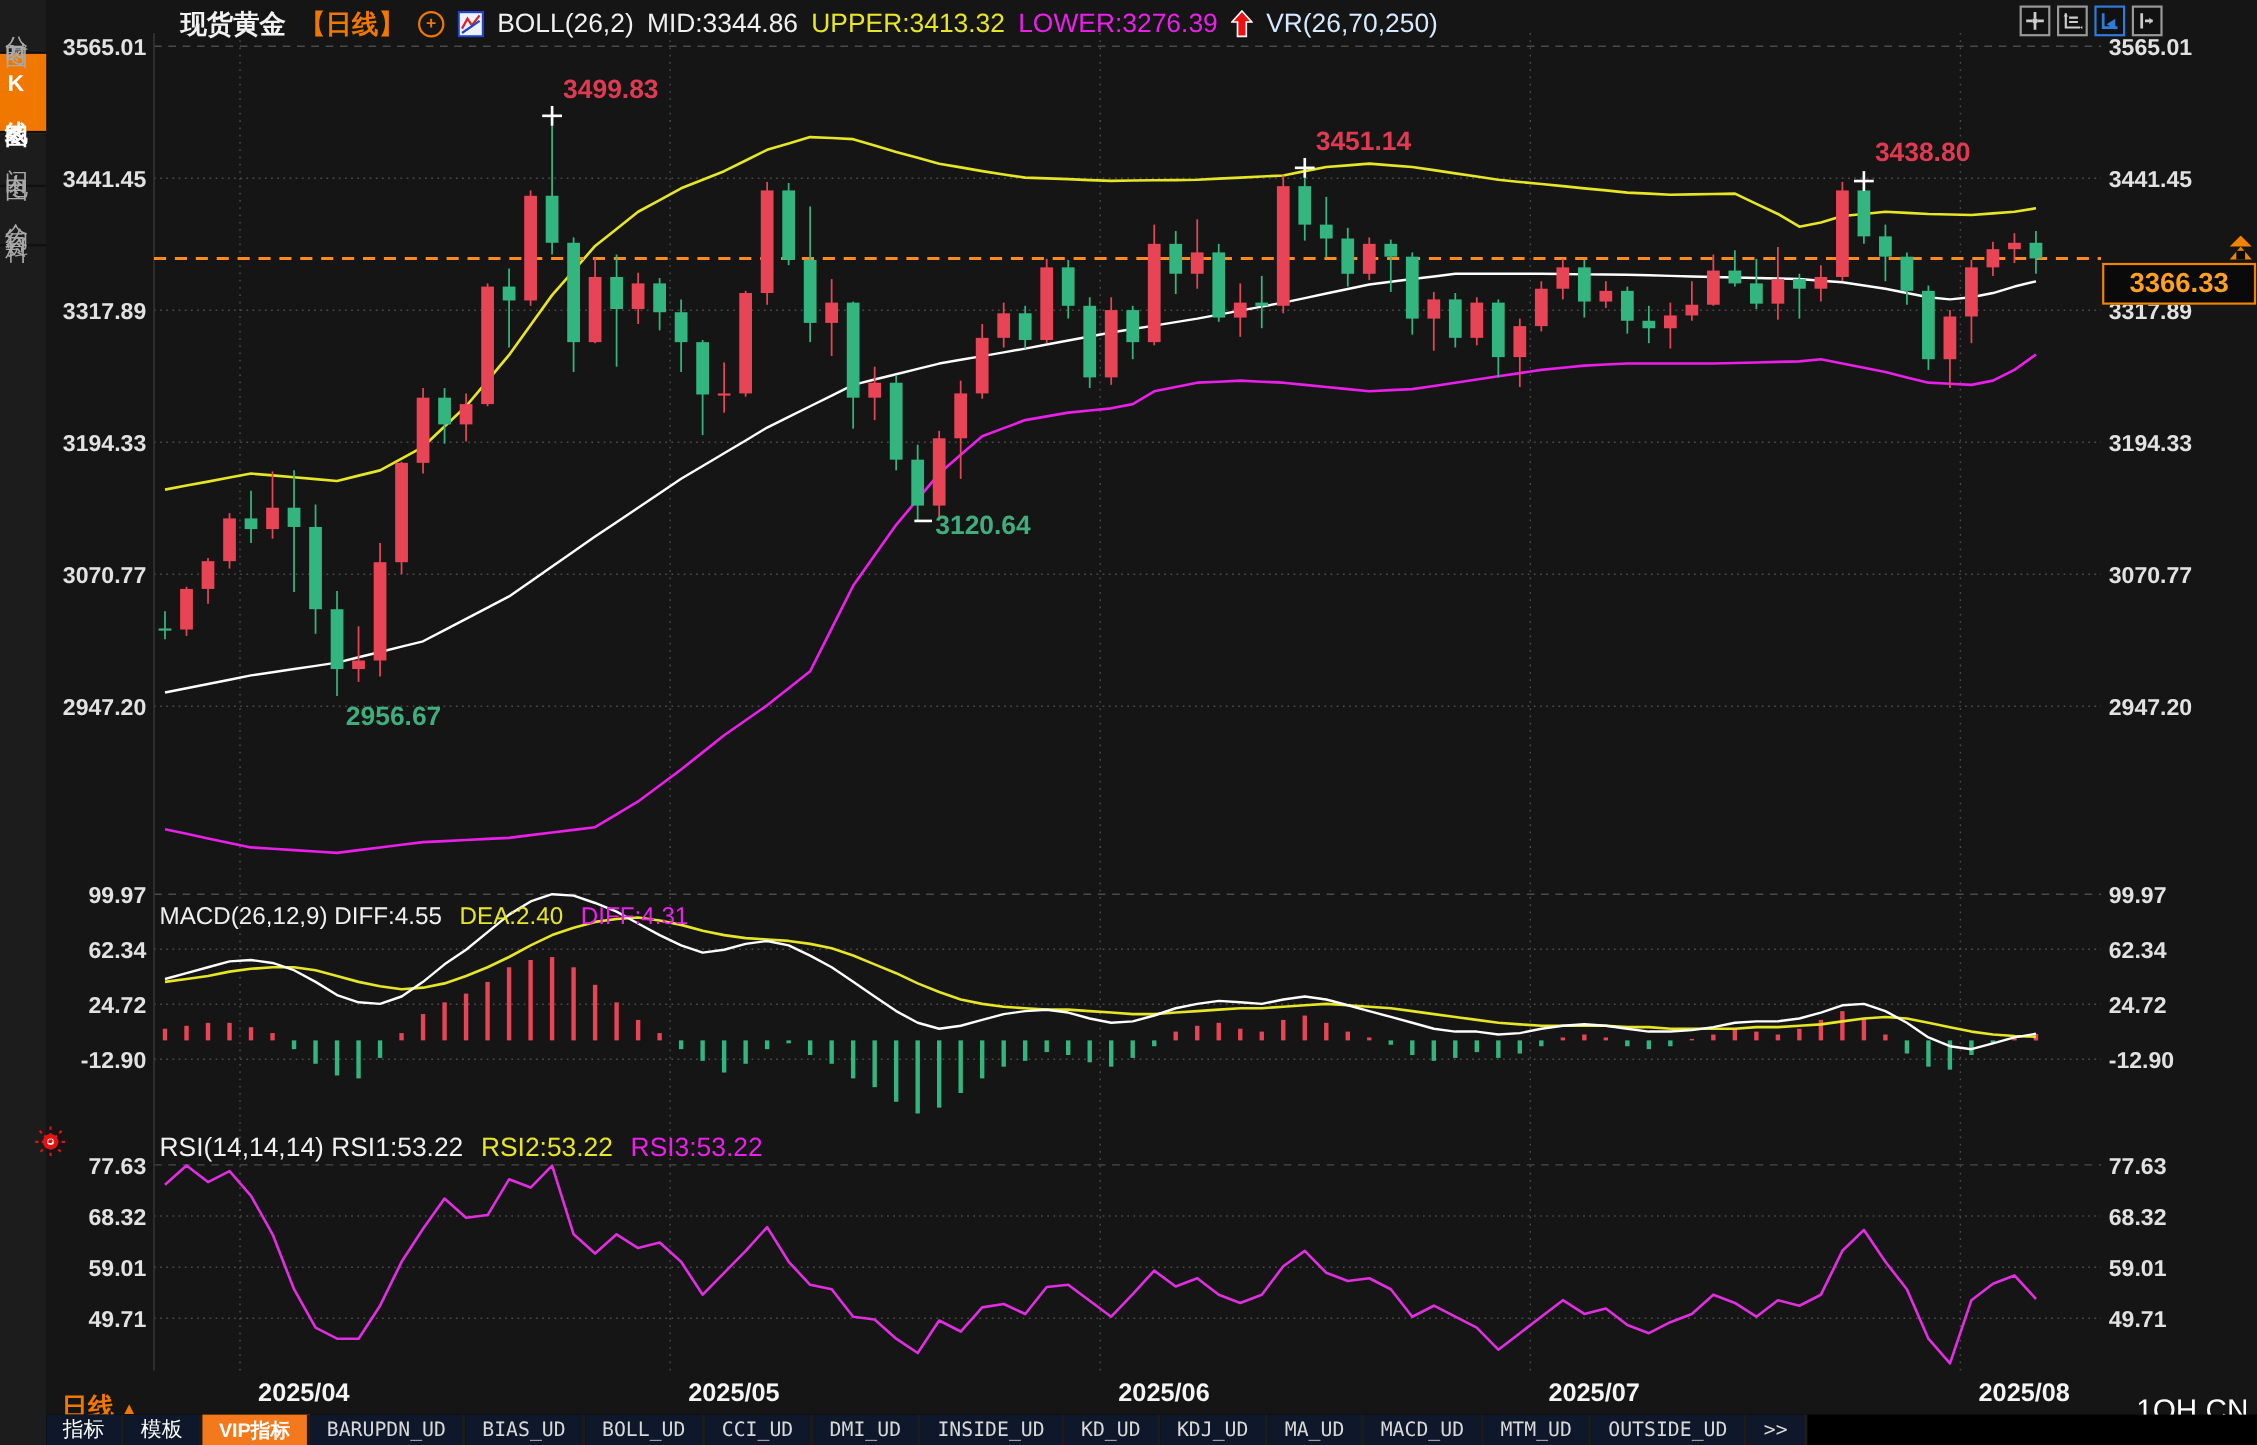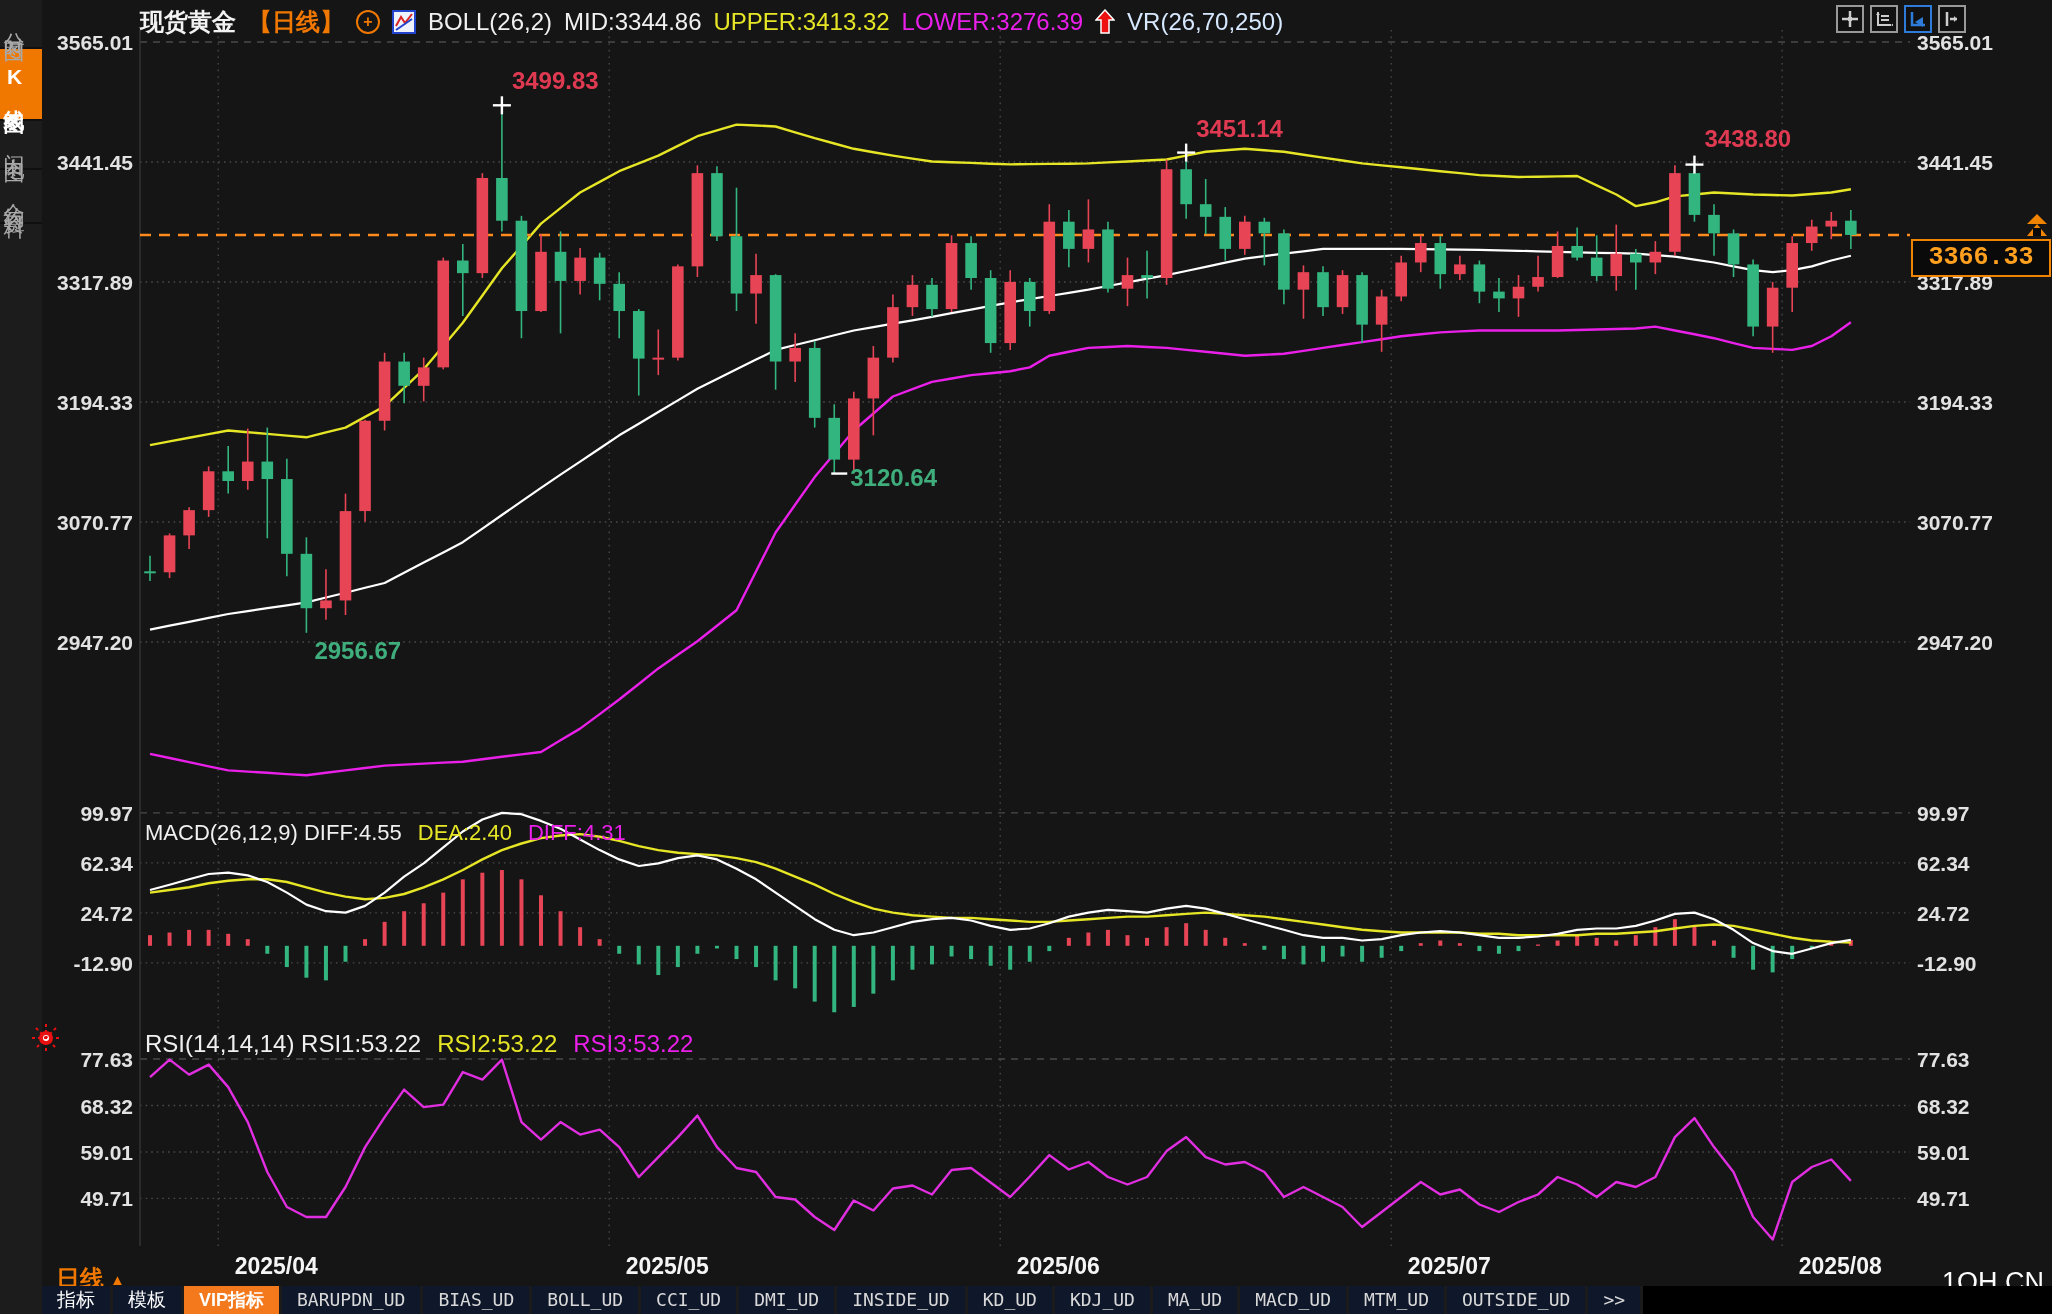--- a/index.html
+++ b/index.html
@@ -7,38 +7,38 @@
        font-family:"Liberation Sans",sans-serif;}
   
   #sidebar{position:absolute;left:0;top:0;width:42px;height:1314px;background:#1c1c1c;z-index:5;}
   .vtab{width:42px;text-align:center;writing-mode:vertical-lr;text-orientation:upright;
         margin:0 auto;padding:16px 0;color:#a9a9a9;font-size:21px;letter-spacing:5px;
         border-bottom:2px solid #101010;cursor:pointer;}
   .vtab.active{background:#f07800;color:#fff;font-weight:bold;}
   
   #header{position:absolute;left:140px;top:4px;height:36px;display:flex;align-items:center;
           gap:12px;z-index:6;font-size:24px;color:#eee;white-space:nowrap;}
-  .h-symbol{font-weight:bold;color:#f2f2f2;}
+  .h-symbol{font-weight:bold;color:#f2f2f2;margin-left:24px;}
   .h-period{color:#f07800;font-weight:bold;}
   .h-upper{color:#e6e626;}
   .h-lower{color:#ea20ea;}
   .h-vr{color:#d7e9ff;}
   .plus-badge{display:inline-flex;width:20px;height:20px;border:2px solid #f07800;border-radius:50%;
         color:#f07800;align-items:center;justify-content:center;font-size:16px;font-weight:bold;}
   
   #topright{position:absolute;right:86px;top:5px;display:flex;gap:6px;z-index:6;}
   .tr-box{width:24px;height:24px;border:2px solid #999;background:#111;display:flex;
           align-items:center;justify-content:center;cursor:pointer;}
   .tr-box.active{border-color:#2f7bd9;}
   
   #chart{position:absolute;left:0;top:0;z-index:1;}
   
   #badge{position:absolute;left:1911px;top:239px;width:136px;height:34px;border:2px solid #f08400;
          background:#0a0a0a;color:#ffa01e;font-size:25px;font-weight:bold;text-align:center;
-         line-height:33px;z-index:4;font-family:Liberation Mono, monospace;}
+         line-height:33px;z-index:4;}
   #badge-arrow{position:absolute;left:2026px;top:214px;z-index:4;}
   #period-label{position:absolute;left:56px;top:1251px;color:#f07800;font-size:24px;font-weight:bold;z-index:4;margin-top:12px;}
   #period-label .tri{font-size:15px;vertical-align:2px;margin-left:6px;}
   #watermark{position:absolute;right:8px;bottom:16px;color:#fdfdfd;font-size:27px;font-weight:normal;z-index:7;}
   #sun{position:absolute;left:30px;top:1022px;z-index:6;}
   #macd-header{position:absolute;left:145px;top:776px;font-size:22px;z-index:4;display:flex;gap:16px;white-space:nowrap;margin-top:44px;}
   #rsi-header{position:absolute;left:145px;top:1030px;font-size:24px;z-index:4;display:flex;gap:16px;white-space:nowrap;}
   .iw{color:#f0f0f0;} .iy{color:#e6e626;} .im{color:#ea20ea;}
   
   #toolbar{position:absolute;left:42px;right:0;bottom:0;height:28px;background:#000;display:flex;

